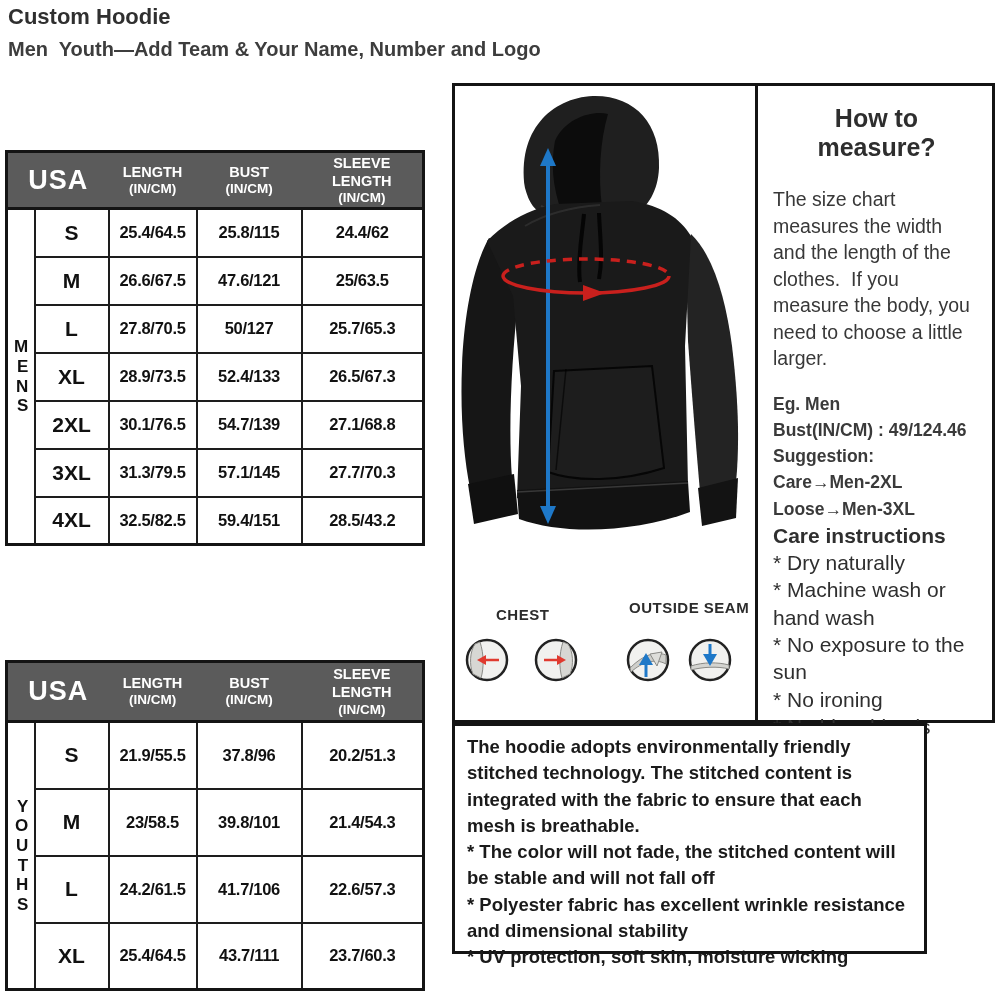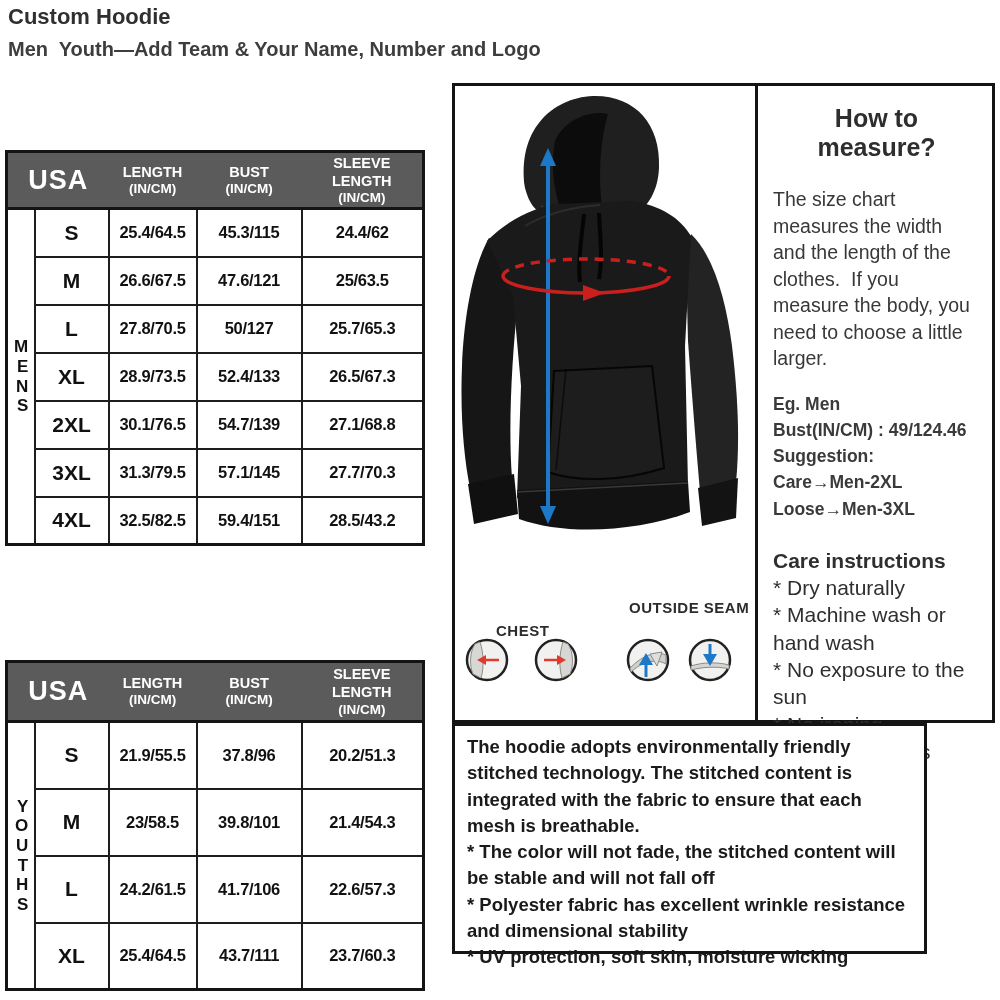--- a/index.html
+++ b/index.html
@@ -31,30 +31,30 @@
   td.group-cell { border-right:2px solid #1d1d1d; }
   .vlabel { width:15px; margin:13px auto; word-break:break-all; text-align:right;
             font-size:17px; font-weight:700; line-height:1.15; color:#111; }
 
   
   .measure-box { position:absolute; left:452px; top:83px; width:543px; height:640px;
                  border:3px solid #141414; display:flex; background:#fff; }
   .hoodie-pane { position:relative; width:303px; border-right:3px solid #141414; }
   .hoodie-svg { position:absolute; left:0; top:0; }
   .diagram-label { position:absolute; font-size:15px; font-weight:700; color:#2c2c2c; letter-spacing:0.5px; }
-  .chest-label { left:41px; top:536px; }
+  .chest-label { left:41px; top:520px; }
   .seam-label  { left:174px; top:513px; }
   .measure-icon { position:absolute; top:552px; width:44px; height:44px; }
   .icon-c1 { left:10px; } .icon-c2 { left:79px; } .icon-c3 { left:171px; } .icon-c4 { left:233px; }
 
   .howto-pane { flex:1; padding:12px 12px 0 15px; }
   .howto-heading { font-size:25px; font-weight:700; color:#2e2e2e; text-align:center; margin:6px 0 24px; }
   .howto-body { font-size:19.5px; font-weight:500; color:#383838; line-height:1.36; white-space:pre-wrap; }
   .howto-example { margin-top:19px; font-size:17.5px; font-weight:700; color:#3a3a3a; line-height:1.5; }
-  .care-block { margin-top:25px; }
+  .care-block { }
   .care-heading { font-size:21px; font-weight:600; color:#2f2f2f; line-height:1.3; }
   .care-item { font-size:21px; font-weight:500; color:#2f2f2f; line-height:1.3; }
 
   
   .desc-box { position:absolute; left:452px; top:723px; width:475px; height:231px;
               border:3px solid #141414; padding:8px 12px 0 12px; background:#fff; }
   .desc-line { font-size:18.5px; font-weight:700; color:#1a1a1a; line-height:1.42; }
 </style>
 </head>
 <body>
@@ -89,21 +89,21 @@
         </th>
       </tr>
     </thead>
     <tbody>
       <tr>
         <td class="group-cell" rowspan="7">
             <div class="vlabel">MENS</div>
           </td>
         <td class="size-cell">S</td>
         <td class="val-cell">25.4/64.5</td>
-        <td class="val-cell">45.3/115</td>
+        <td class="val-cell">25.8/115</td>
         <td class="val-cell">24.4/62</td>
       </tr>
       <tr>
         <td class="size-cell">M</td>
         <td class="val-cell">26.6/67.5</td>
         <td class="val-cell">47.6/121</td>
         <td class="val-cell">25/63.5</td>
       </tr>
       <tr>
         <td class="size-cell">L</td>

